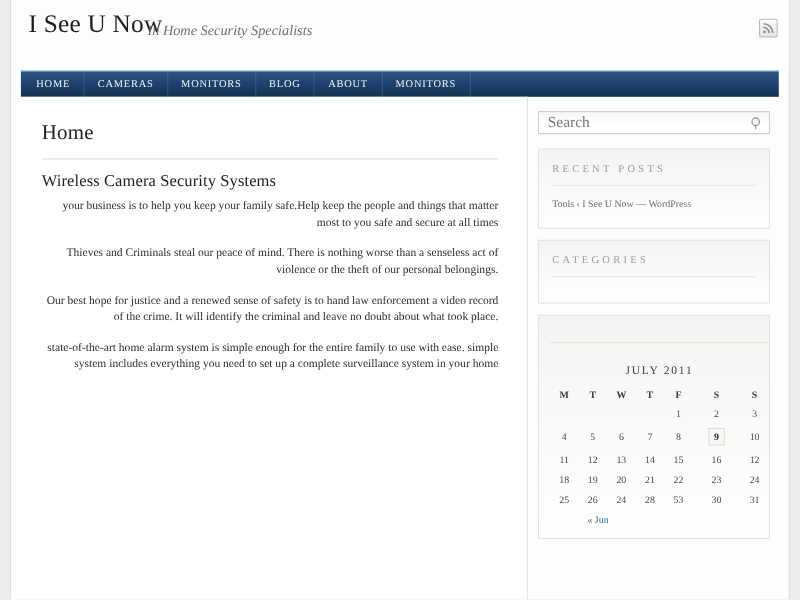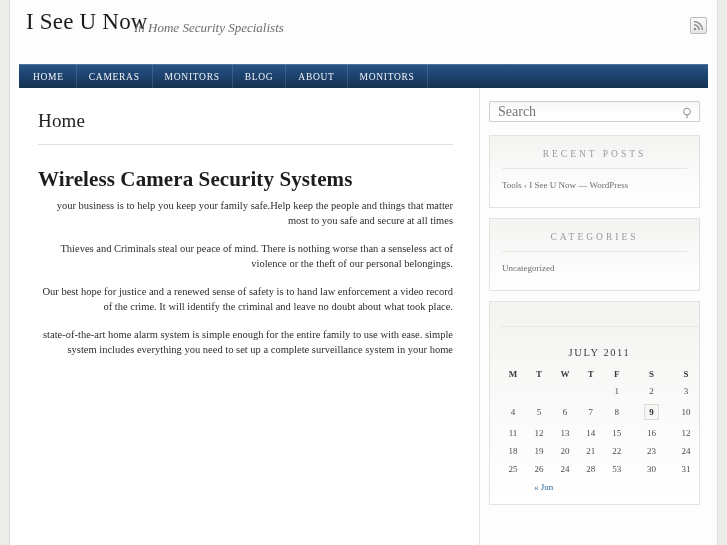--- a/index.html
+++ b/index.html
@@ -99,24 +99,24 @@
     font-size: 19px;
     color: #222;
     font-weight: normal;
     margin: 0 0 10px 0;
     padding-bottom: 12px;
     border-bottom: 1px solid #e0e0dd;
     letter-spacing: .2px;
   }
   .entry-title {
     font-family: "Liberation Serif", serif;
-    font-size: 21px;
-    font-weight: bold;
+    font-size: 15px;
+    font-weight: normal;
     color: #1d1d1d;
-    margin: 22px 0 6px 0;
+    margin: 12px 0 6px 0;
     letter-spacing: .1px;
   }
   .entry p {
     font-family: "Liberation Serif", serif;
     font-size: 10.5px;
     line-height: 15px;
     color: #2d2d2d;
     margin: 0 0 13px 0;
     text-align: right;
   }
@@ -150,21 +150,21 @@
     background: linear-gradient(180deg,#f3f3f1 0%,#f8f8f7 35%,#ffffff 100%);
     border: 1px solid #e2e2df;
     margin-bottom: 10px;
     padding: 9px 12px 14px 12px;
   }
   .widget-title {
     font-family: "Liberation Serif", serif;
     font-size: 9.5px;
     letter-spacing: 3px;
     color: #9b9ba2;
-    text-align: center;
+    text-align: left;
     font-weight: normal;
     margin: 4px 0 9px 0;
     padding-bottom: 9px;
     border-bottom: 1px solid #e6e6e3;
   }
   .widget ul { list-style: none; margin: 0; padding: 0; }
   .widget li {
     font-family: "Liberation Serif", serif;
     font-size: 9px;
     color: #6d6d72;
@@ -281,23 +281,20 @@
 
         <div class="widget">
           <h3 class="widget-title">RECENT POSTS</h3>
           <ul>
             <li>Tools ‹ I See U Now — WordPress</li>
           </ul>
         </div>
 
         <div class="widget">
           <h3 class="widget-title">CATEGORIES</h3>
-          <ul>
-            <li>Uncategorized</li>
-          </ul>
         </div>
 
         <div class="widget cal-widget">
           <div class="cal-spacer"></div>
           <table class="calendar">
             <caption>JULY 2011</caption>
             <thead>
               <tr>
                 <th>M</th>
                 <th>T</th>

